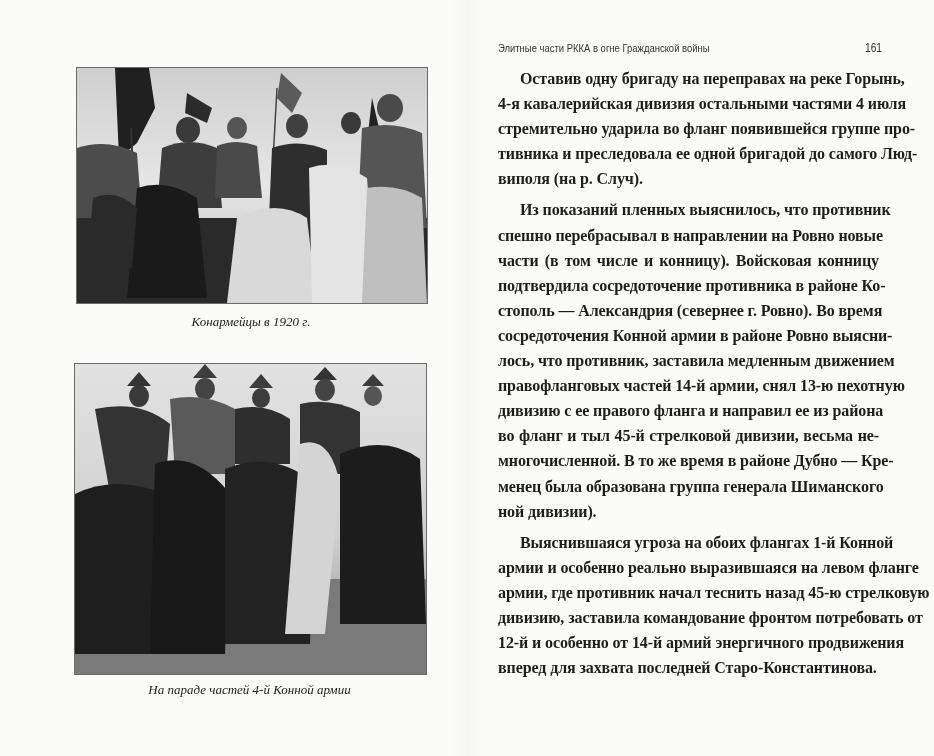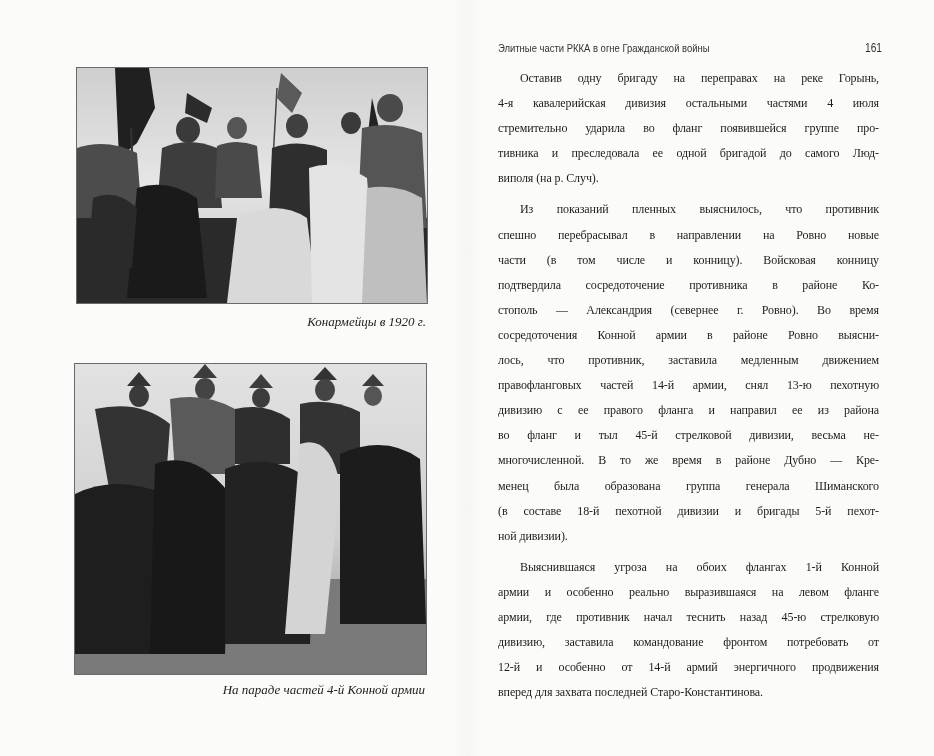--- a/index.html
+++ b/index.html
@@ -48,21 +48,21 @@
     .photo-2 {
       left: 74px; top: 363px;
       width: 351px; height: 310px;
     }
     .caption {
       position: absolute;
       font-family: "Liberation Serif", "DejaVu Serif", serif;
       font-style: italic;
       font-size: 13px;
       color: #222;
-      text-align: right;
+      text-align: center;
       white-space: nowrap;
     }
     .caption-1 {
       left: 76px; width: 350px;
       top: 314px;
     }
     .caption-2 {
       left: 74px; width: 351px;
       top: 682px;
     }
@@ -95,25 +95,26 @@
       transform-origin: right top;
     }
     .body-text {
       position: absolute;
       left: 31px; top: 66px;
       width: 381px;
     }
     .line {
       height: 25.1px;
       line-height: 25.1px;
-      font-size: 12px;
+      font-size: 16px;
       white-space: nowrap;
       text-align: justify;
       text-align-last: justify;
       letter-spacing: -0.1px;
+      font-weight: bold;
     }
     .line.indent { padding-left: 22px; }
     .line.last { text-align-last: left; }
     .para-gap { height: 6px; }
   </style>
 </head>
 <body>
 
 <div class="spread">
   <div class="spine"></div>
@@ -220,21 +221,20 @@
         <div class="line">части (в том числе и конницу). Войсковая конницу</div>
         <div class="line">подтвердила сосредоточение противника в районе Ко-</div>
         <div class="line">стополь — Александрия (севернее г. Ровно). Во время</div>
         <div class="line">сосредоточения Конной армии в районе Ровно выясни-</div>
         <div class="line">лось, что противник, заставила медленным движением</div>
         <div class="line">правофланговых частей 14-й армии, снял 13-ю пехотную</div>
         <div class="line">дивизию с ее правого фланга и направил ее из района</div>
         <div class="line">во фланг и тыл 45-й стрелковой дивизии, весьма не-</div>
         <div class="line">многочисленной. В то же время в районе Дубно — Кре-</div>
         <div class="line">менец была образована группа генерала Шиманского</div>
-        <div class="line">(в составе 18-й пехотной дивизии и бригады 5-й пехот-</div>
         <div class="line last">ной дивизии).</div>
       </div>
       <div class="para-gap"></div>
 
       <div class="paragraph">
         <div class="line indent">Выяснившаяся угроза на обоих флангах 1-й Конной</div>
         <div class="line">армии и особенно реально выразившаяся на левом фланге</div>
         <div class="line">армии, где противник начал теснить назад 45-ю стрелковую</div>
         <div class="line">дивизию, заставила командование фронтом потребовать от</div>
         <div class="line">12-й и особенно от 14-й армий энергичного продвижения</div>

